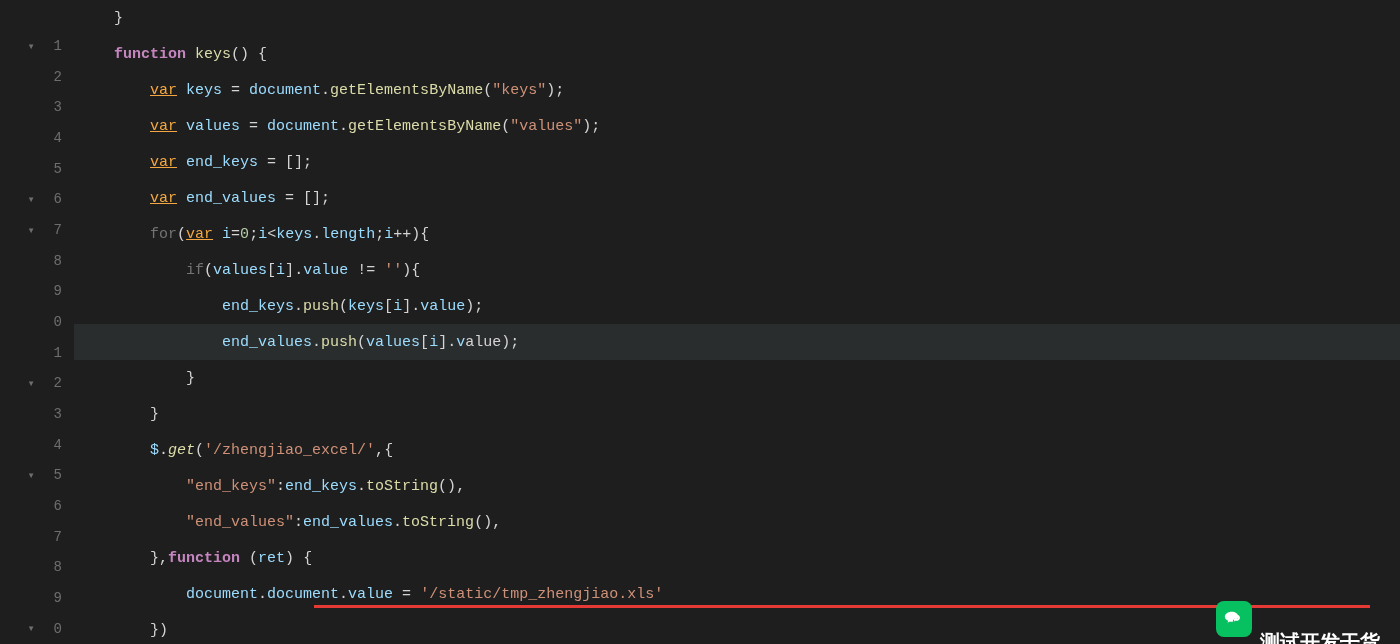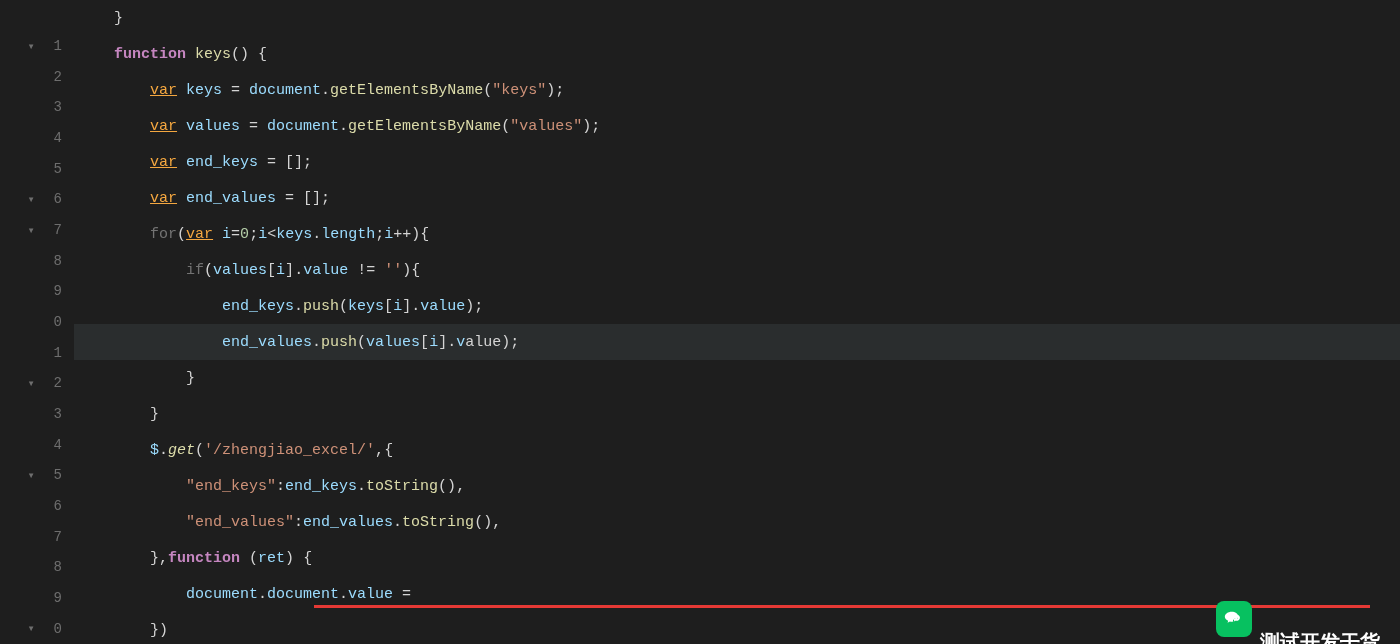--- a/index.html
+++ b/index.html
@@ -256,21 +256,21 @@
 
     <div class="code-line">
       <span class="plain">            </span><span class="str">"end_values"</span><span class="plain">:</span><span class="prop">end_values</span><span class="plain">.</span><span class="method">toString</span><span class="bracket">()</span><span class="plain">,</span>
     </div>
 
     <div class="code-line">
       <span class="plain">        </span><span class="bracket">}</span><span class="plain">,</span><span class="kw-fn">function</span><span class="plain"> </span><span class="bracket">(</span><span class="prop">ret</span><span class="bracket">)</span><span class="plain"> </span><span class="bracket">{</span>
     </div>
 
     <div class="code-line" style="position:relative;">
-      <span class="plain">            </span><span class="prop">document</span><span class="plain">.</span><span class="prop">document</span><span class="plain">.</span><span class="prop">value</span><span class="plain"> = </span>
+      <span class="plain">            </span><span class="prop">document</span><span class="plain">.</span><span class="prop">document</span><span class="plain">.</span><span class="prop">value</span><span class="plain"> = </span><span class="str">'/static/tmp_zhengjiao.xls'</span>
       <div class="red-underline"></div>
     </div>
 
     <div class="code-line">
       <span class="plain">        </span><span class="bracket">}</span><span class="bracket">)</span>
     </div>
 
   </div>
 </div>
 

